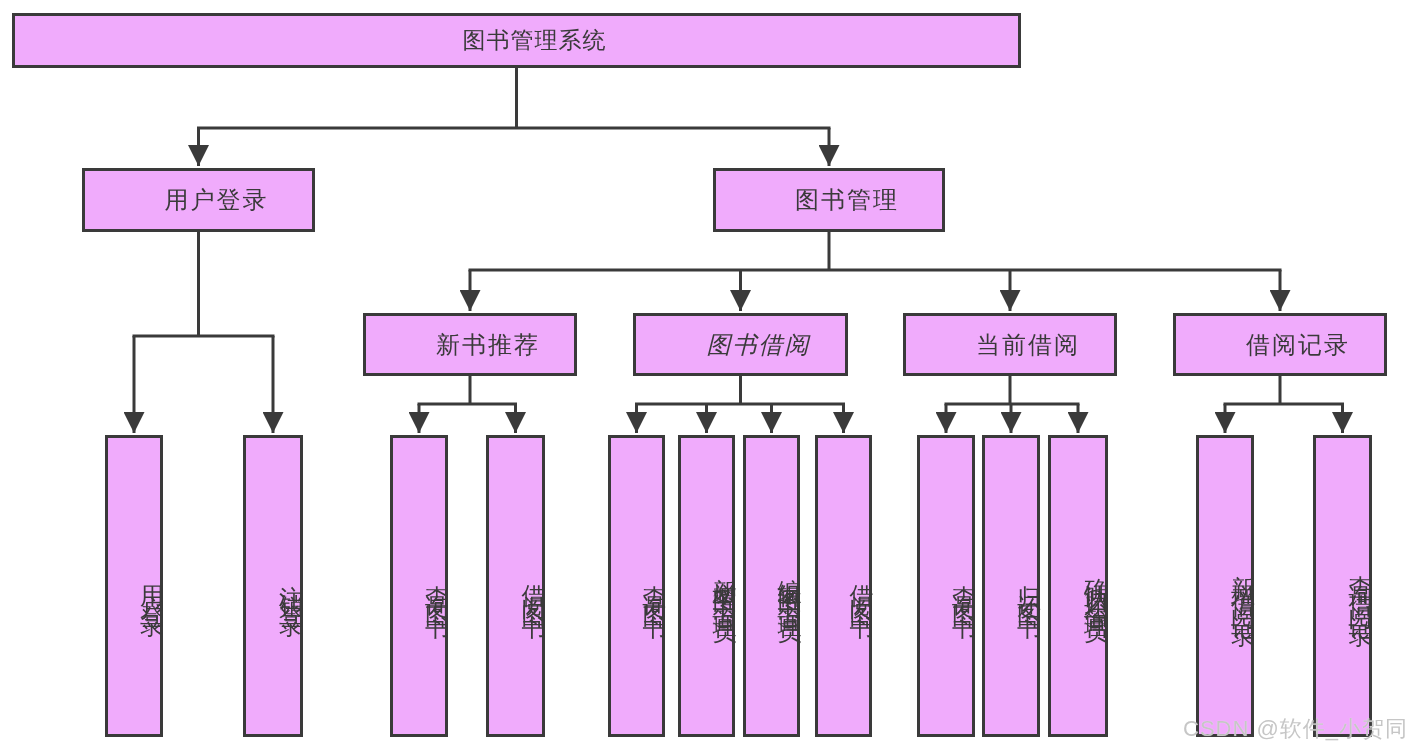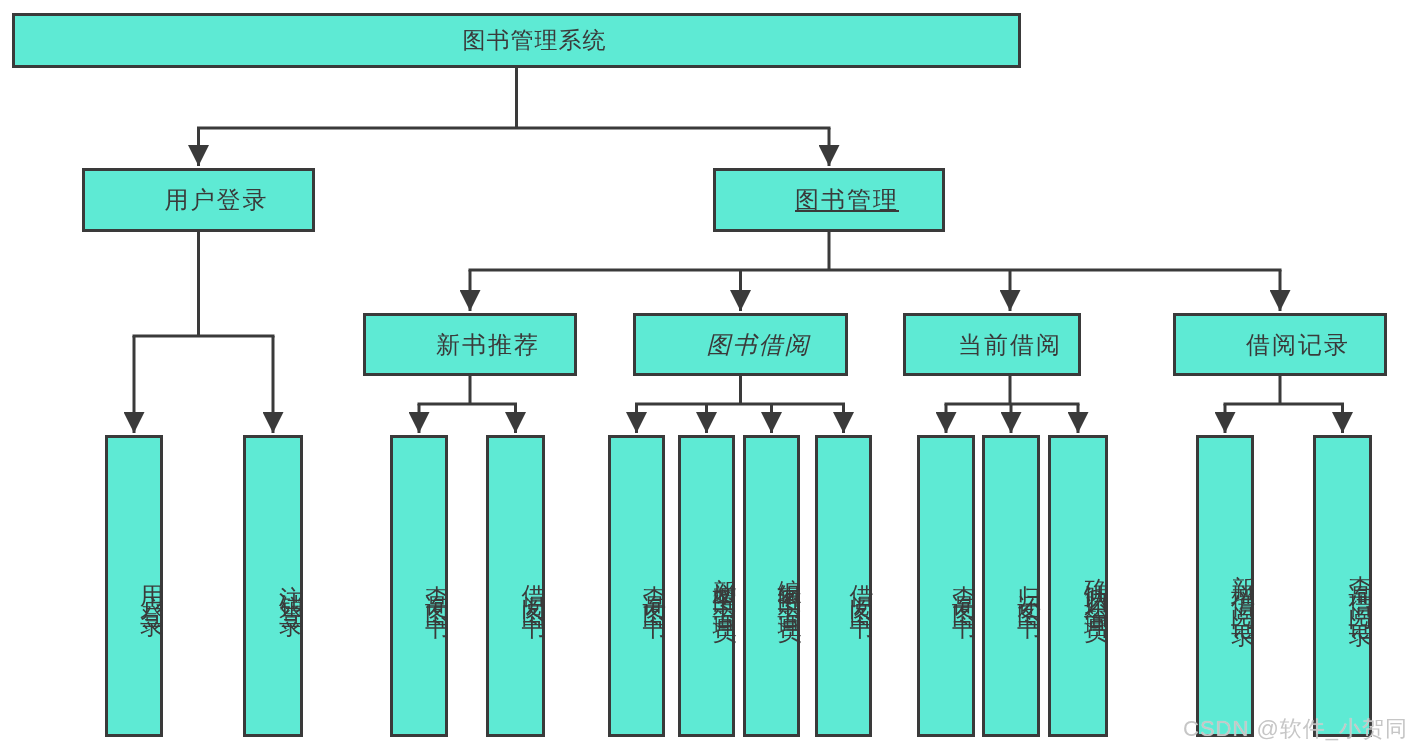--- a/index.html
+++ b/index.html
@@ -3,21 +3,21 @@
 <meta charset="utf-8">
 <style>
   html,body{margin:0;padding:0;}
   body{
     width:1405px;height:747px;position:relative;background:#ffffff;overflow:hidden;
     font-family:"Liberation Sans","DejaVu Sans",sans-serif;
   }
   .stage{position:absolute;inset:0;width:1405px;height:747px;}
   svg.wires{position:absolute;left:0;top:0;z-index:1;}
   .node{
-    position:absolute;z-index:2;box-sizing:border-box;background:#5eead4;
+    position:absolute;z-index:2;box-sizing:border-box;background:#f0abfc;
     border:3px solid #3a3a3a;color:#3a3a3a;
     display:flex;align-items:center;justify-content:center;
     font-size:24px;letter-spacing:2px;white-space:nowrap;padding-left:36px;
   }
   .node.root{font-size:23px;letter-spacing:1px;}
   .node.vert{
     writing-mode:vertical-rl;text-orientation:mixed;
     font-size:24px;letter-spacing:10px;line-height:1;
   }
   .node.vert.dense{letter-spacing:6px;}
@@ -89,31 +89,31 @@
     </g>
   </svg>
 
   <div class="node root" style="left:12px;top:13px;width:1009px;height:55px;">
     <span>图书管理系统</span>
   </div>
 
   <div class="node" style="left:82px;top:168px;width:233px;height:64px;">
     <span>用户登录</span>
   </div>
-  <div class="node" style="left:713px;top:168px;width:232px;height:64px;text-decoration:underline;">
+  <div class="node" style="left:713px;top:168px;width:232px;height:64px;">
     <span>图书管理</span>
   </div>
 
   <div class="node" style="left:363px;top:313px;width:214px;height:63px;text-align:right;">
     <span>新书推荐</span>
   </div>
   <div class="node" style="left:633px;top:313px;width:215px;height:63px;font-style:italic;">
     <span>图书借阅</span>
   </div>
-  <div class="node" style="left:903px;top:313px;width:178px;height:63px;">
+  <div class="node" style="left:903px;top:313px;width:214px;height:63px;">
     <span>当前借阅</span>
   </div>
   <div class="node" style="left:1173px;top:313px;width:214px;height:63px;">
     <span>借阅记录</span>
   </div>
 
   <div class="node vert" style="left:105px;top:435px;width:58px;height:302px;">
     <span>用户登录</span>
   </div>
   <div class="node vert" style="left:243px;top:435px;width:60px;height:302px;">

